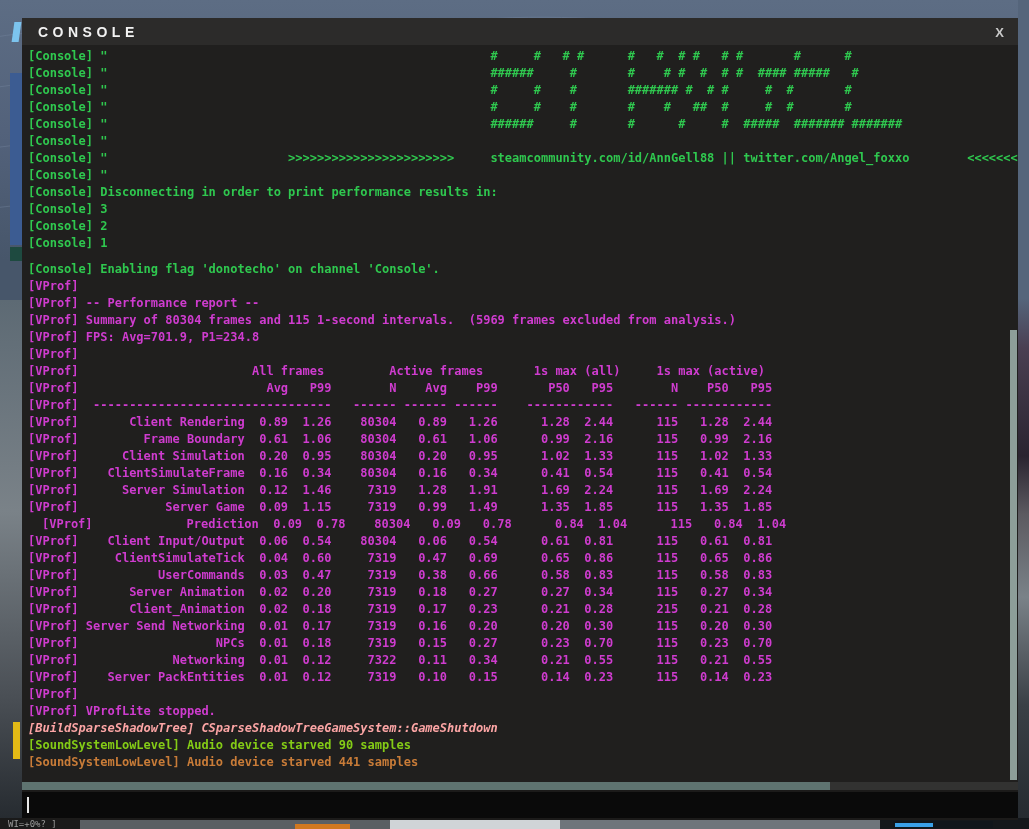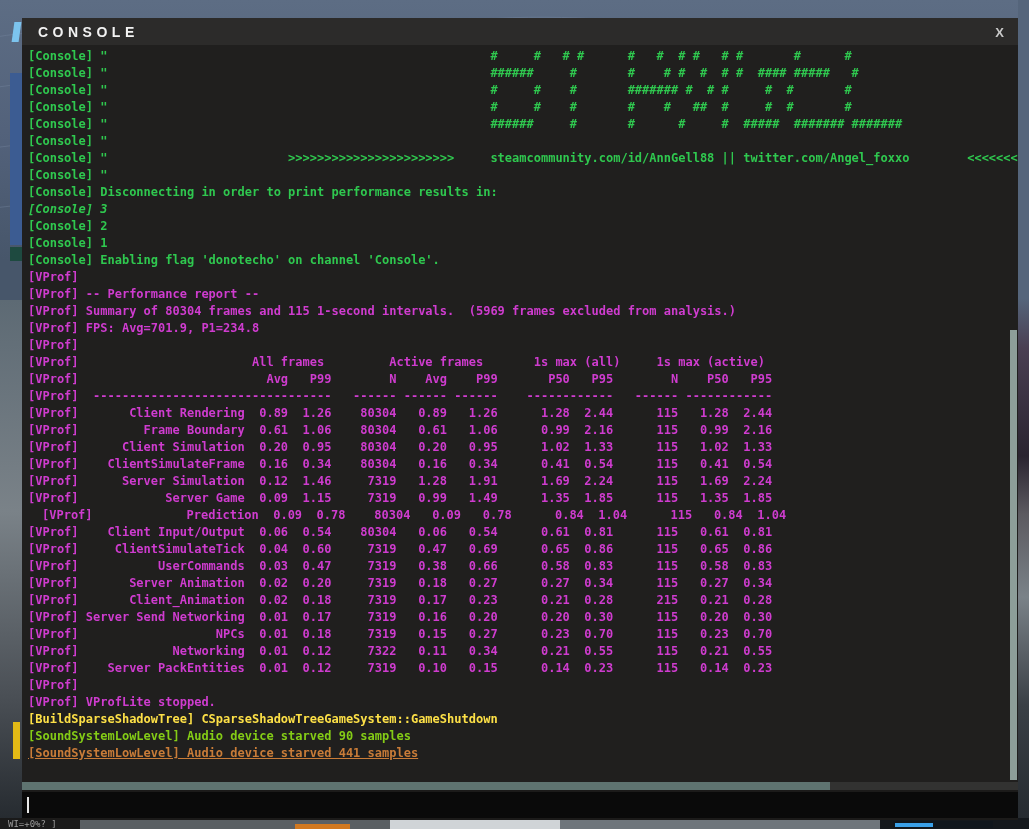--- a/index.html
+++ b/index.html
@@ -85,24 +85,24 @@
   <div class="log" id="log">
       <div class="ln" style="color: rgb(47, 200, 79);">[Console] "                                                     #     #   # #      #   #  # #   # #       #      #</div>
       <div class="ln" style="color: rgb(47, 200, 79);">[Console] "                                                     ######     #       #    # #  #  # #  #### #####   #</div>
       <div class="ln" style="color: rgb(47, 200, 79);">[Console] "                                                     #     #    #       ####### #  # #     #  #       #</div>
       <div class="ln" style="color: rgb(47, 200, 79);">[Console] "                                                     #     #    #       #    #   ##  #     #  #       #</div>
       <div class="ln" style="color: rgb(47, 200, 79);">[Console] "                                                     ######     #       #      #     #  #####  ####### #######</div>
       <div class="ln" style="color: rgb(47, 200, 79);">[Console] "</div>
       <div class="ln" style="color: rgb(47, 200, 79);">[Console] "                         &gt;&gt;&gt;&gt;&gt;&gt;&gt;&gt;&gt;&gt;&gt;&gt;&gt;&gt;&gt;&gt;&gt;&gt;&gt;&gt;&gt;&gt;&gt;     steamcommunity.com/id/AnnGell88 || twitter.com/Angel_foxxo        &lt;&lt;&lt;&lt;&lt;&lt;&lt;&lt;&lt;&lt;&lt;&lt;&lt;&lt;</div>
       <div class="ln" style="color: rgb(47, 200, 79);">[Console] "</div>
       <div class="ln" style="color: rgb(47, 200, 79);">[Console] Disconnecting in order to print performance results in:</div>
-      <div class="ln" style="color: rgb(47, 200, 79); font-style: italic;">[Console] 3</div>
+      <div class="ln" style="color: rgb(47, 200, 79);">[Console] 3</div>
       <div class="ln" style="color: rgb(47, 200, 79);">[Console] 2</div>
       <div class="ln" style="color: rgb(47, 200, 79);">[Console] 1</div>
-      <div class="ln" style="color: rgb(47, 200, 79);">[Console] Enabling flag 'donotecho' on channel 'Console'.</div>
+      <div class="ln" style="color: rgb(47, 200, 79); margin-top: 9px;">[Console] Enabling flag 'donotecho' on channel 'Console'.</div>
       <div class="ln" style="color: rgb(207, 60, 207);">[VProf]</div>
       <div class="ln" style="color: rgb(207, 60, 207);">[VProf] -- Performance report --</div>
       <div class="ln" style="color: rgb(207, 60, 207);">[VProf] Summary of 80304 frames and 115 1-second intervals.  (5969 frames excluded from analysis.)</div>
       <div class="ln" style="color: rgb(207, 60, 207);">[VProf] FPS: Avg=701.9, P1=234.8</div>
       <div class="ln" style="color: rgb(207, 60, 207);">[VProf]</div>
       <div class="ln" style="color: rgb(207, 60, 207);">[VProf]                        All frames         Active frames       1s max (all)     1s max (active)</div>
       <div class="ln" style="color: rgb(207, 60, 207);">[VProf]                          Avg   P99        N    Avg    P99       P50   P95        N    P50   P95</div>
       <div class="ln" style="color: rgb(207, 60, 207);">[VProf]  ---------------------------------   ------ ------ ------    ------------   ------ ------------</div>
       <div class="ln" style="color: rgb(207, 60, 207);">[VProf]       Client Rendering  0.89  1.26    80304   0.89   1.26      1.28  2.44      115   1.28  2.44</div>
       <div class="ln" style="color: rgb(207, 60, 207);">[VProf]         Frame Boundary  0.61  1.06    80304   0.61   1.06      0.99  2.16      115   0.99  2.16</div>
@@ -115,23 +115,23 @@
       <div class="ln" style="color: rgb(207, 60, 207);">[VProf]     ClientSimulateTick  0.04  0.60     7319   0.47   0.69      0.65  0.86      115   0.65  0.86</div>
       <div class="ln" style="color: rgb(207, 60, 207);">[VProf]           UserCommands  0.03  0.47     7319   0.38   0.66      0.58  0.83      115   0.58  0.83</div>
       <div class="ln" style="color: rgb(207, 60, 207);">[VProf]       Server Animation  0.02  0.20     7319   0.18   0.27      0.27  0.34      115   0.27  0.34</div>
       <div class="ln" style="color: rgb(207, 60, 207);">[VProf]       Client_Animation  0.02  0.18     7319   0.17   0.23      0.21  0.28      215   0.21  0.28</div>
       <div class="ln" style="color: rgb(207, 60, 207);">[VProf] Server Send Networking  0.01  0.17     7319   0.16   0.20      0.20  0.30      115   0.20  0.30</div>
       <div class="ln" style="color: rgb(207, 60, 207);">[VProf]                   NPCs  0.01  0.18     7319   0.15   0.27      0.23  0.70      115   0.23  0.70</div>
       <div class="ln" style="color: rgb(207, 60, 207);">[VProf]             Networking  0.01  0.12     7322   0.11   0.34      0.21  0.55      115   0.21  0.55</div>
       <div class="ln" style="color: rgb(207, 60, 207);">[VProf]    Server PackEntities  0.01  0.12     7319   0.10   0.15      0.14  0.23      115   0.14  0.23</div>
       <div class="ln" style="color: rgb(207, 60, 207);">[VProf]</div>
       <div class="ln" style="color: rgb(207, 60, 207);">[VProf] VProfLite stopped.</div>
-      <div class="ln" style="color: #fde047;">[BuildSparseShadowTree] CSparseShadowTreeGameSystem::GameShutdown</div>
+      <div class="ln" style="color: #fca5a5; font-style: italic;">[BuildSparseShadowTree] CSparseShadowTreeGameSystem::GameShutdown</div>
       <div class="ln" style="color: #84cc16;">[SoundSystemLowLevel] Audio device starved 90 samples</div>
-      <div class="ln" style="color: rgb(201, 124, 56); text-decoration: underline;">[SoundSystemLowLevel] Audio device starved 441 samples</div>
+      <div class="ln" style="color: rgb(201, 124, 56);">[SoundSystemLowLevel] Audio device starved 441 samples</div>
     </div>
   <div class="vscroll-thumb"></div>
   <div class="hscroll">
     <div class="hscroll-thumb"></div>
   </div>
   <div class="input-row">
     <input class="input-field" value="" placeholder="" style="">
     <div class="caret"></div>
   </div>
 </div>

